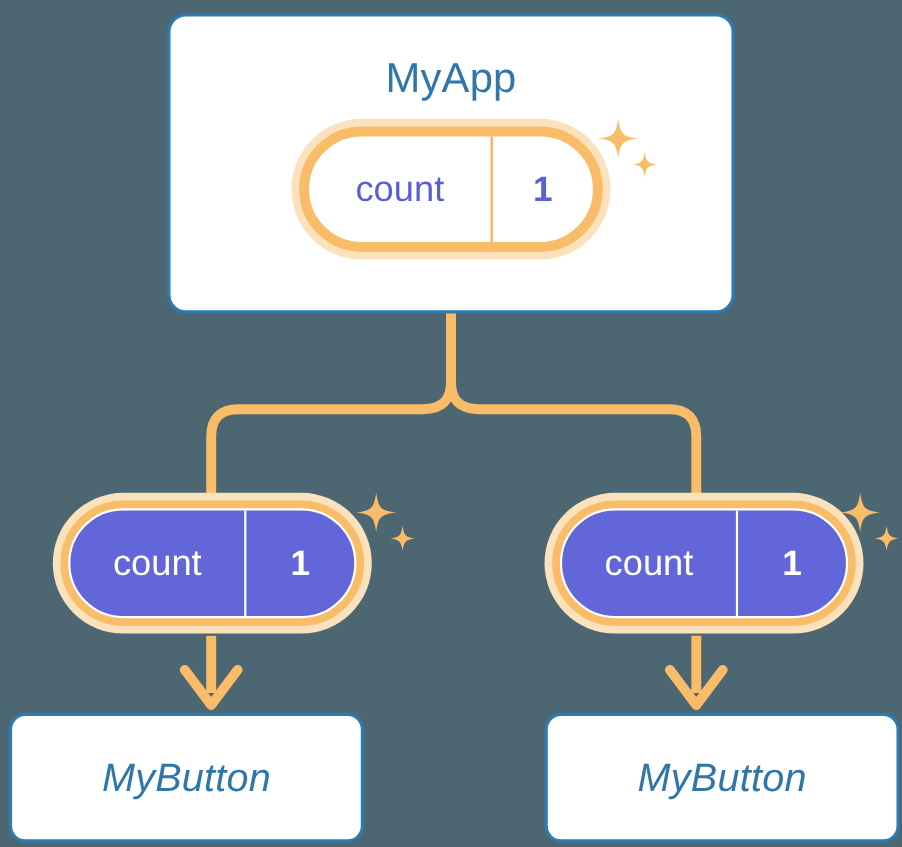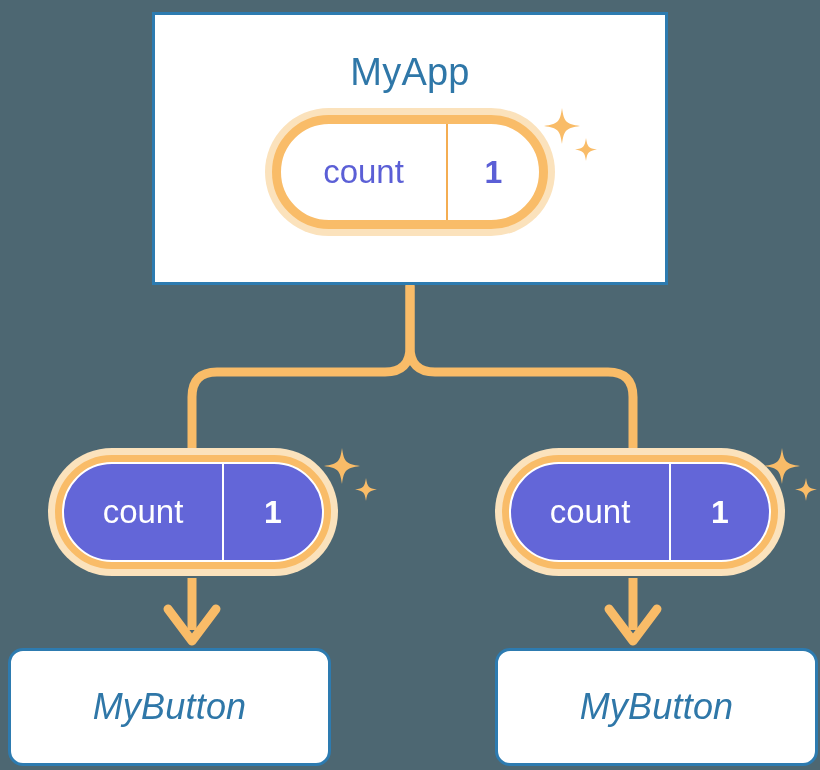--- a/index.html
+++ b/index.html
@@ -36,21 +36,21 @@
     background: #ffffff;
     border: 3px solid #2d7bb0;
     border-radius: 14px;
     z-index: 2;
   }
   #app-card {
     left: 152px;
     top: 12px;
     width: 516px;
     height: 273px;
-    border-radius: 0;
+    border-radius: 17px;
   }
   .btn-card {
     width: 323px;
     height: 118px;
     border-radius: 15px;
     top: 648px;
     font-style: italic;
   }
   #btn-card-left  { left: 8px; }
   #btn-card-right { left: 495px; }

